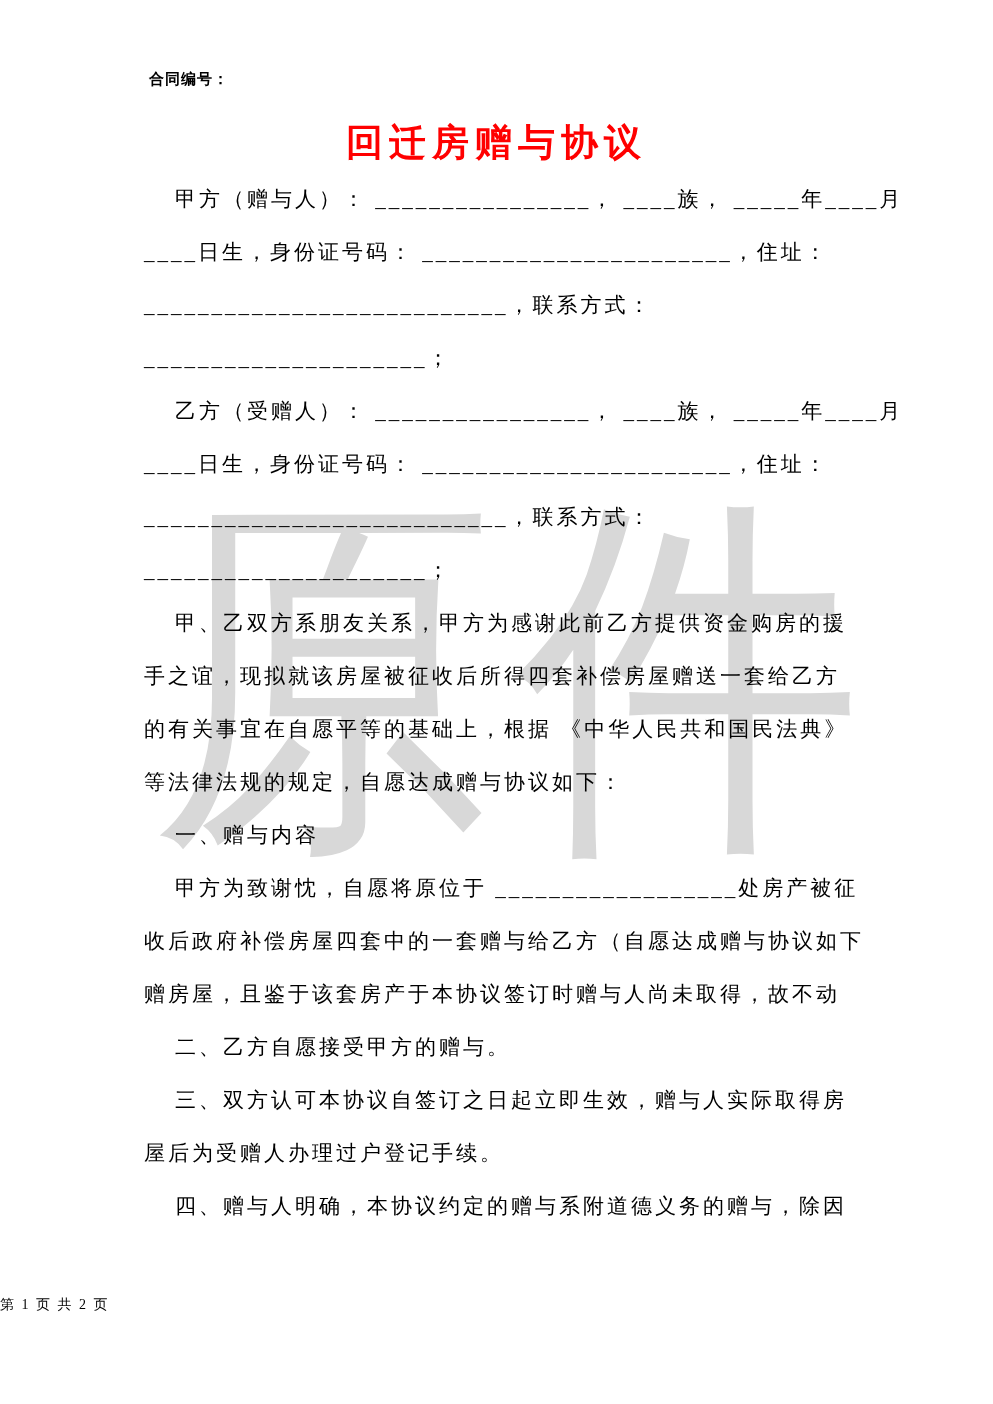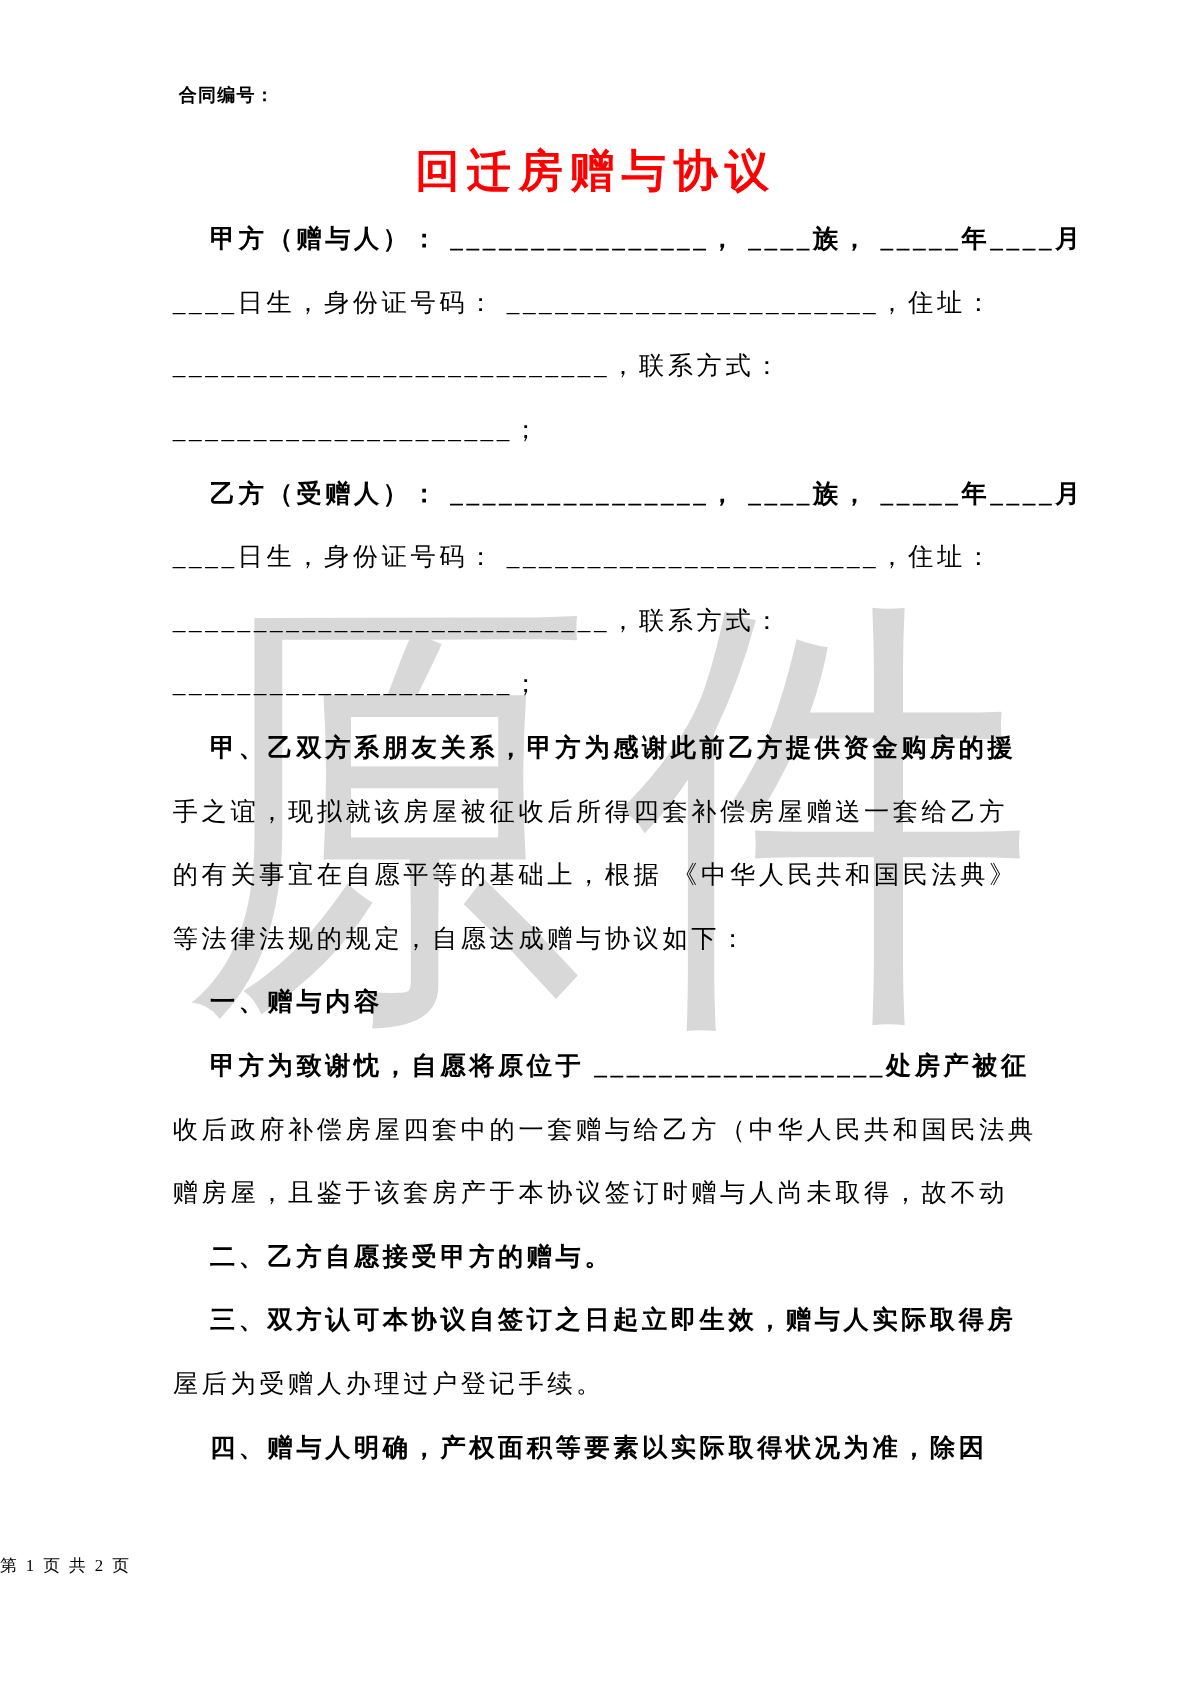--- a/index.html
+++ b/index.html
@@ -50,21 +50,21 @@
   .content {
     position: absolute;
     left: 144px; top: 173px;
     width: 710px;
     font-size: 21px;
     line-height: 53px;
     letter-spacing: 3px;
     z-index: 1;
   }
   .line { white-space: nowrap; }
-  .line.indent { padding-left: 31px; font-weight: bold; }
+  .line.indent { padding-left: 31px; }
   .footer {
     position: absolute;
     left: 0; top: 1296px;
     width: 100%;
     text-align: left;
     font-size: 14px;
     letter-spacing: 2px;
     z-index: 1;
   }
 </style>
@@ -87,25 +87,25 @@
     <div class="line indent">乙方（受赠人）： ________________， ____族， _____年____月</div>
     <div class="line">____日生，身份证号码： _______________________，住址：</div>
     <div class="line">___________________________，联系方式：</div>
     <div class="line">_____________________；</div>
     <div class="line indent">甲、乙双方系朋友关系，甲方为感谢此前乙方提供资金购房的援</div>
     <div class="line">手之谊，现拟就该房屋被征收后所得四套补偿房屋赠送一套给乙方</div>
     <div class="line">的有关事宜在自愿平等的基础上，根据 《中华人民共和国民法典》</div>
     <div class="line">等法律法规的规定，自愿达成赠与协议如下：</div>
     <div class="line indent">一、赠与内容</div>
     <div class="line indent">甲方为致谢忱，自愿将原位于 __________________处房产被征</div>
-    <div class="line">收后政府补偿房屋四套中的一套赠与给乙方（中华人民共和国民法典</div>
+    <div class="line">收后政府补偿房屋四套中的一套赠与给乙方（自愿达成赠与协议如下</div>
     <div class="line">赠房屋，且鉴于该套房产于本协议签订时赠与人尚未取得，故不动</div>
     <div class="line indent">二、乙方自愿接受甲方的赠与。</div>
     <div class="line indent">三、双方认可本协议自签订之日起立即生效，赠与人实际取得房</div>
     <div class="line">屋后为受赠人办理过户登记手续。</div>
-    <div class="line indent">四、赠与人明确，产权面积等要素以实际取得状况为准，除因</div>
+    <div class="line indent">四、赠与人明确，本协议约定的赠与系附道德义务的赠与，除因</div>
   </div>
 
   <div class="footer">
     <span>第 1 页 共 2 页</span>
   </div>
 
 </div>
 
 </body></html>

